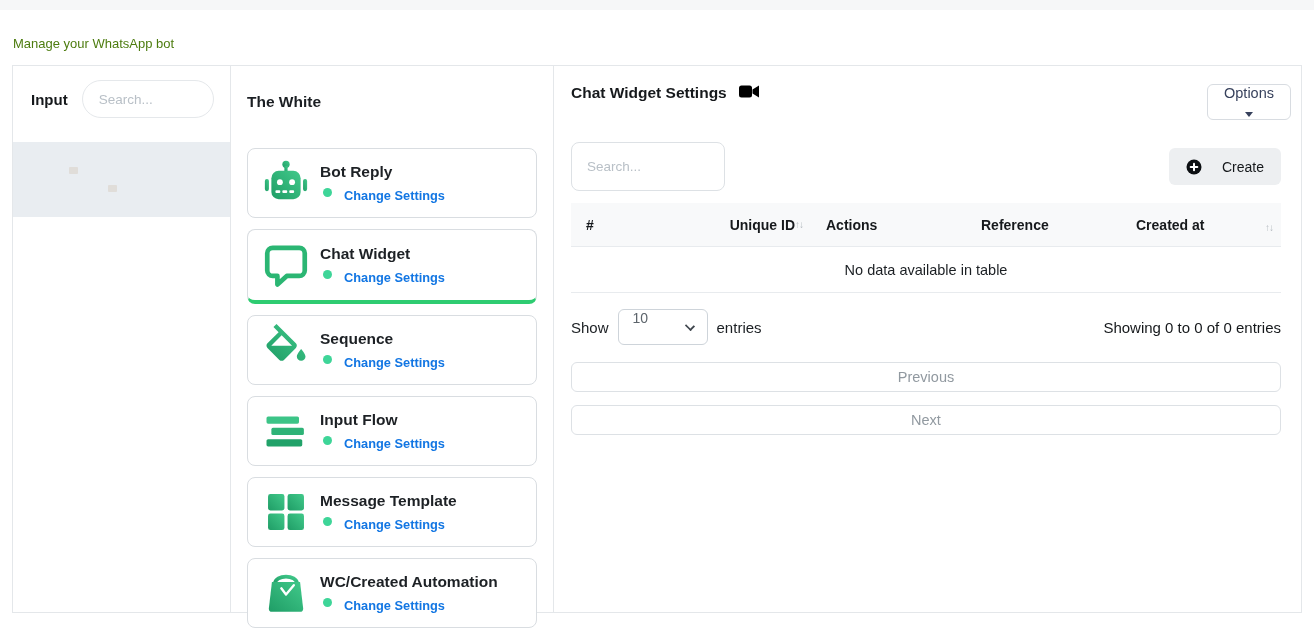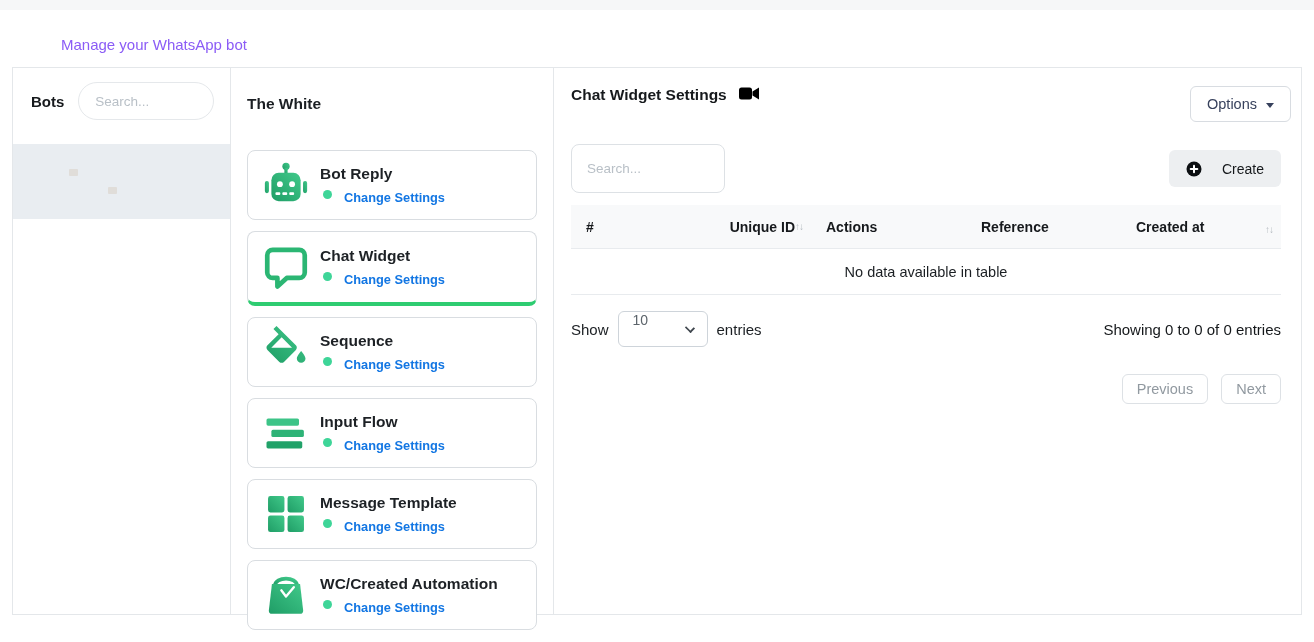--- a/index.html
+++ b/index.html
@@ -3,21 +3,21 @@
 <meta charset="utf-8">
 <style>
   * { margin:0; padding:0; box-sizing:border-box; }
   html,body { width:1314px; height:642px; overflow:hidden; background:#ffffff;
     font-family:"Liberation Sans", sans-serif; color:#212529; }
   .top-strip { height:10px; background:#f6f7f8; }
 
   
   .page-header { padding:17px 12px 14px 13px; background:#fff; }
   .page-title { font-size:24px; font-weight:700; color:#121518; letter-spacing:.2px; }
-  .page-subtitle { margin-top:9px; font-size:15px; color:#8b5cf6;margin-left:48px; }
+  .page-subtitle { margin-top:9px; font-size:13px; color:#4d7c0f; }
 
   
   .panel { margin:0 12px; border:1px solid #e4e7ea; display:flex; height:548px; background:#fff; }
 
   
   .bots-col { width:218px; border-right:1px solid #e4e7ea; }
   .bots-head { display:flex; align-items:center; padding:14px 16px 0 18px; gap:14px; }
   .bots-label { font-size:15px; font-weight:700; color:#16191c; }
   .pill-search { flex:1; min-width:0; height:38px; border:1px solid #e5e8eb; border-radius:19px;
     padding:0 16px; font-size:13.5px; color:#495057; outline:none; font-family:inherit; }
@@ -42,21 +42,21 @@
   .dot { width:9px; height:9px; border-radius:50%; background:#3ed598; }
   .cs-link { font-size:12.8px; font-weight:700; color:#1276e3; text-decoration:none; cursor:pointer; }
 
   
   .main-col { flex:1; padding:0 20px 0 17px; position:relative; }
   .main-head { margin-top:18px; display:flex; align-items:flex-start; height:36px; }
   .section-title { font-size:15.5px; font-weight:700; color:#16191c; }
   .video-icon { margin-left:12px; display:inline-flex; }
   .options-btn { margin-left:auto; margin-right:-10px; background:#fff; border:1px solid #d8dce1;
     border-radius:6px; height:36px; padding:0 16px; font-size:14.5px; color:#37415c;
-    display:inline-flex; align-items:center; gap:9px; cursor:pointer; font-family:inherit; }
+    display:inline-flex; align-items:center; gap:9px; cursor:pointer; font-family:inherit;flex-direction:column; }
   .caret-down { width:0; height:0; border-left:4.5px solid transparent; border-right:4.5px solid transparent;
     border-top:5px solid #37415c; margin-top:2px; }
 
   .toolbar { margin-top:22px; display:flex; align-items:center; }
   .table-search { width:154px; height:49px; border:1px solid #dde1e5; border-radius:8px;
     padding:0 15px; font-size:13.5px; color:#495057; outline:none; font-family:inherit; }
   .table-search::placeholder { color:#b9c0c7; }
   .create-btn { margin-left:auto; background:#edeff1; border:none; border-radius:6px; height:37px;
     padding:8px 17px; font-size:14px; color:#15181b; display:inline-flex; align-items:center; gap:20px;
     cursor:pointer; font-family:inherit; }
@@ -75,38 +75,38 @@
 
   .table-controls { margin-top:16px; display:flex; align-items:center; }
   .length-ctl { display:flex; align-items:center; gap:9px; font-size:15px; color:#1b1f23; }
   .select-box { width:90px; height:36px; border:1px solid #ced4da; border-radius:6px;
     display:flex; padding:0 14px; cursor:pointer; background:#fff; position:relative; }
   .select-value { font-size:14px; color:#5c646b; }
   .chev { position:absolute; right:13px; top:12px; width:8px; height:8px;
     border-right:2px solid #3f464d; border-bottom:2px solid #3f464d; transform:rotate(45deg) scale(1,.8); }
   .summary { margin-left:auto; font-size:15px; color:#15181b; }
 
-  .pager { margin-top:27px; display:flex; justify-content:flex-end; gap:13px; }
+  .pager { margin-top:17px; display:flex; justify-content:flex-end; gap:13px;flex-direction:column; }
   .pg-btn { background:#fff; border:1px solid #dde1e5; border-radius:6px; height:30px;
     padding:0 14px; font-size:14.5px; color:#9199a0; cursor:pointer; font-family:inherit; }
 </style>
 </head>
 <body>
 
 <div class="top-strip"></div>
 
 <header class="page-header">
   <div class="page-subtitle">Manage your WhatsApp bot</div>
 </header>
 
 <div class="panel">
 
   <aside class="bots-col">
     <div class="bots-head">
-      <span class="bots-label">Bots</span>
+      <span class="bots-label">Input</span>
       <input class="pill-search" placeholder="Search..." style="">
     </div>
     <div class="bot-row"></div>
   </aside>
 
   <section class="modules-col">
     <div class="bot-name">The White</div>
     <div class="cards">
 
       <div class="card">

